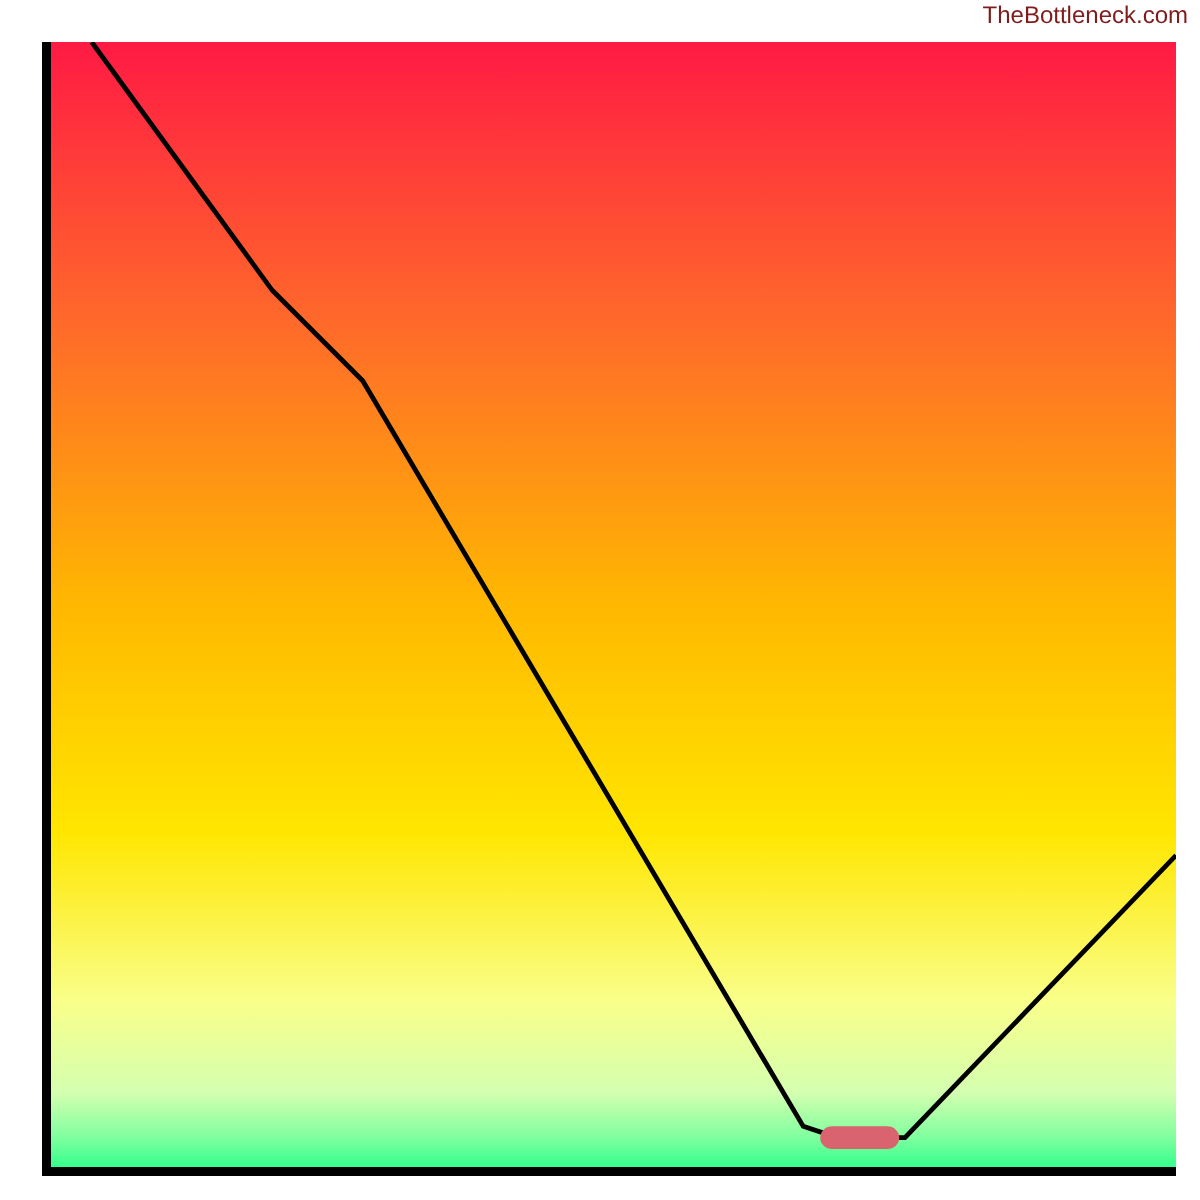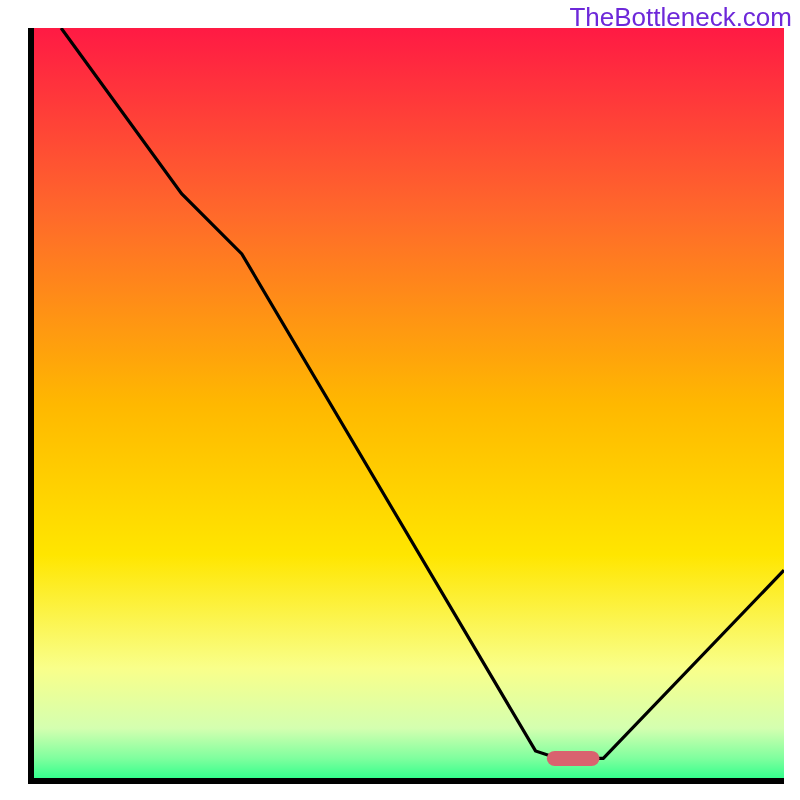--- a/index.html
+++ b/index.html
@@ -8,22 +8,22 @@
     width: 800px;
     height: 800px;
     background: #ffffff;
     position: relative;
     font-family: Arial, sans-serif;
   }
   .watermark {
     position: absolute;
     top: 2px;
     right: 8px;
-    font-size: 26px;
-    color: #6d28d9;
+    font-size: 16px;
+    color: #7f1d1d;
     font-weight: 500;
     z-index: 10;
   }
   .chart-container {
     position: absolute;
     top: 28px;
     left: 28px;
     width: 756px;
     height: 756px;
   }

